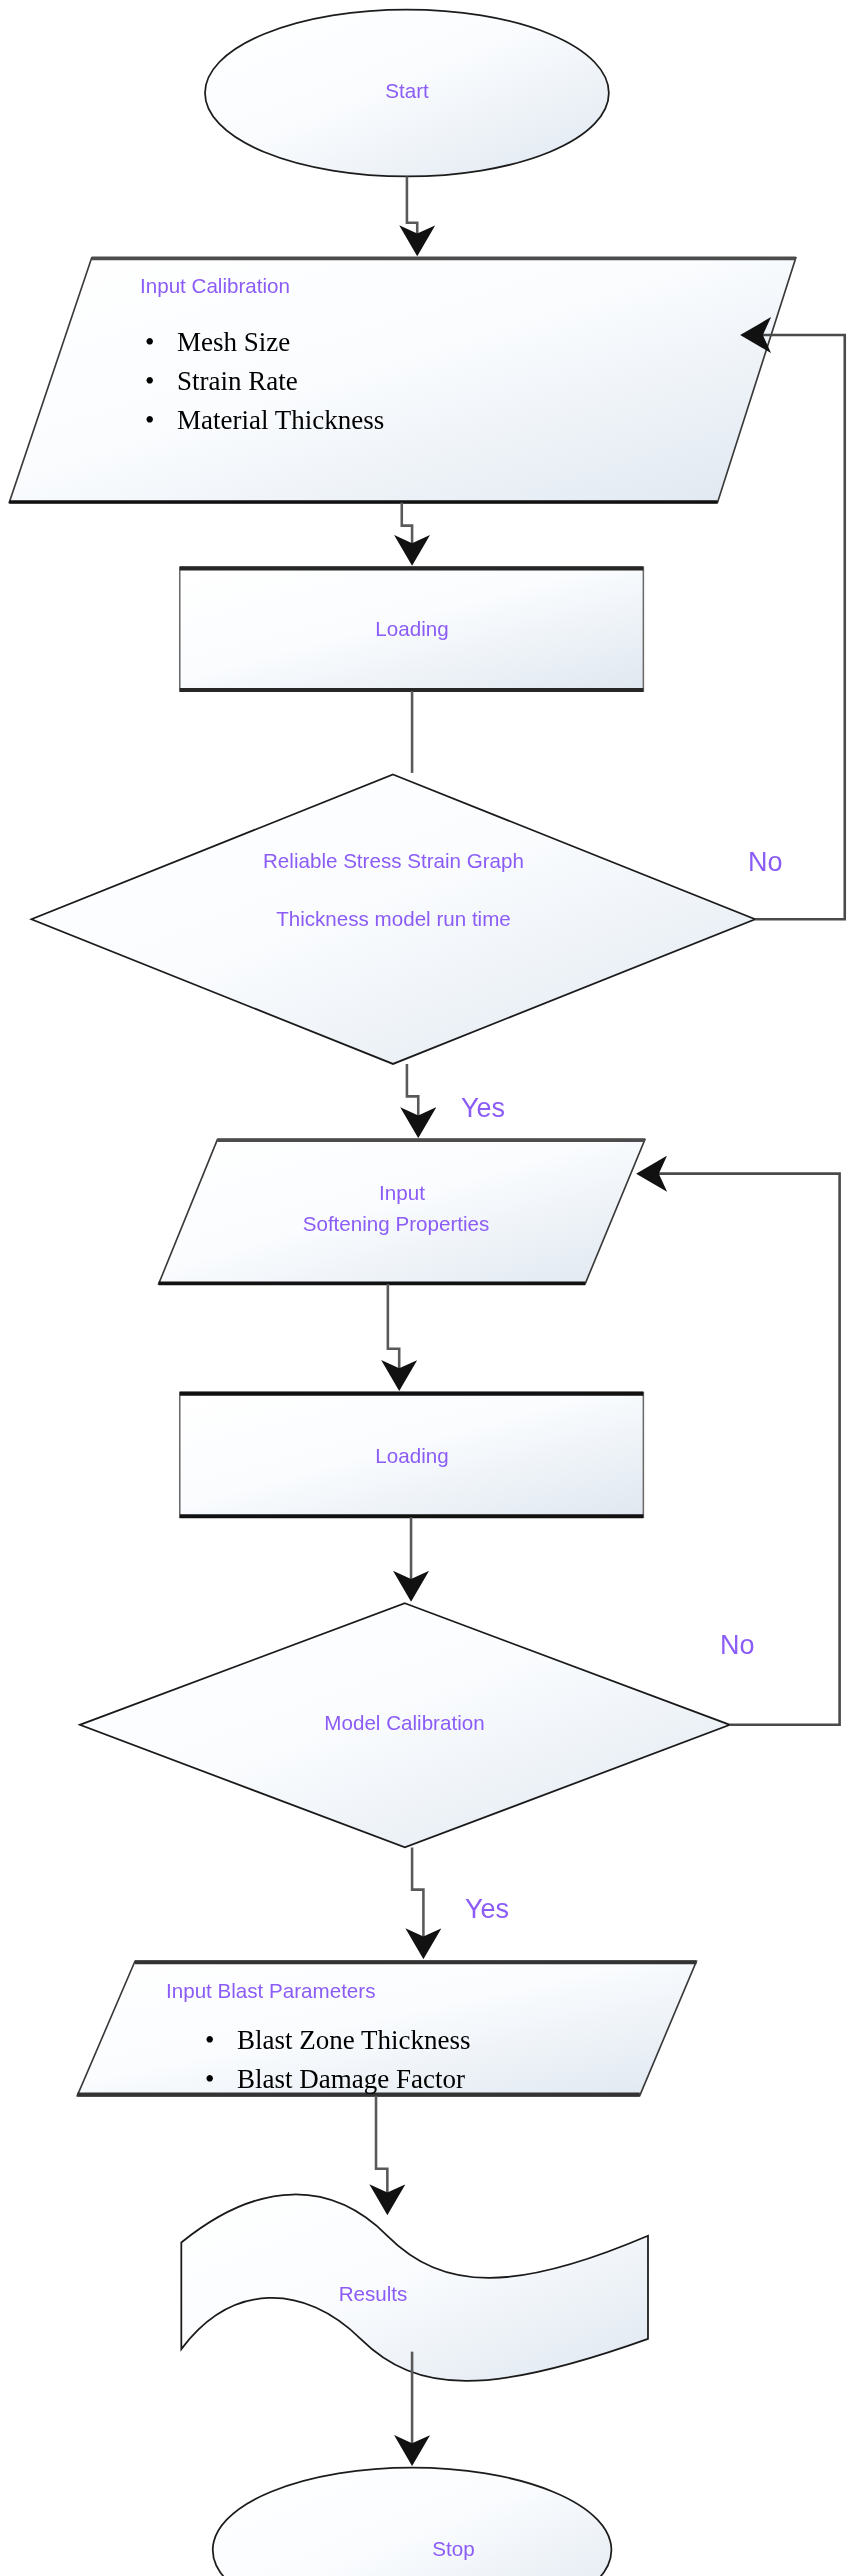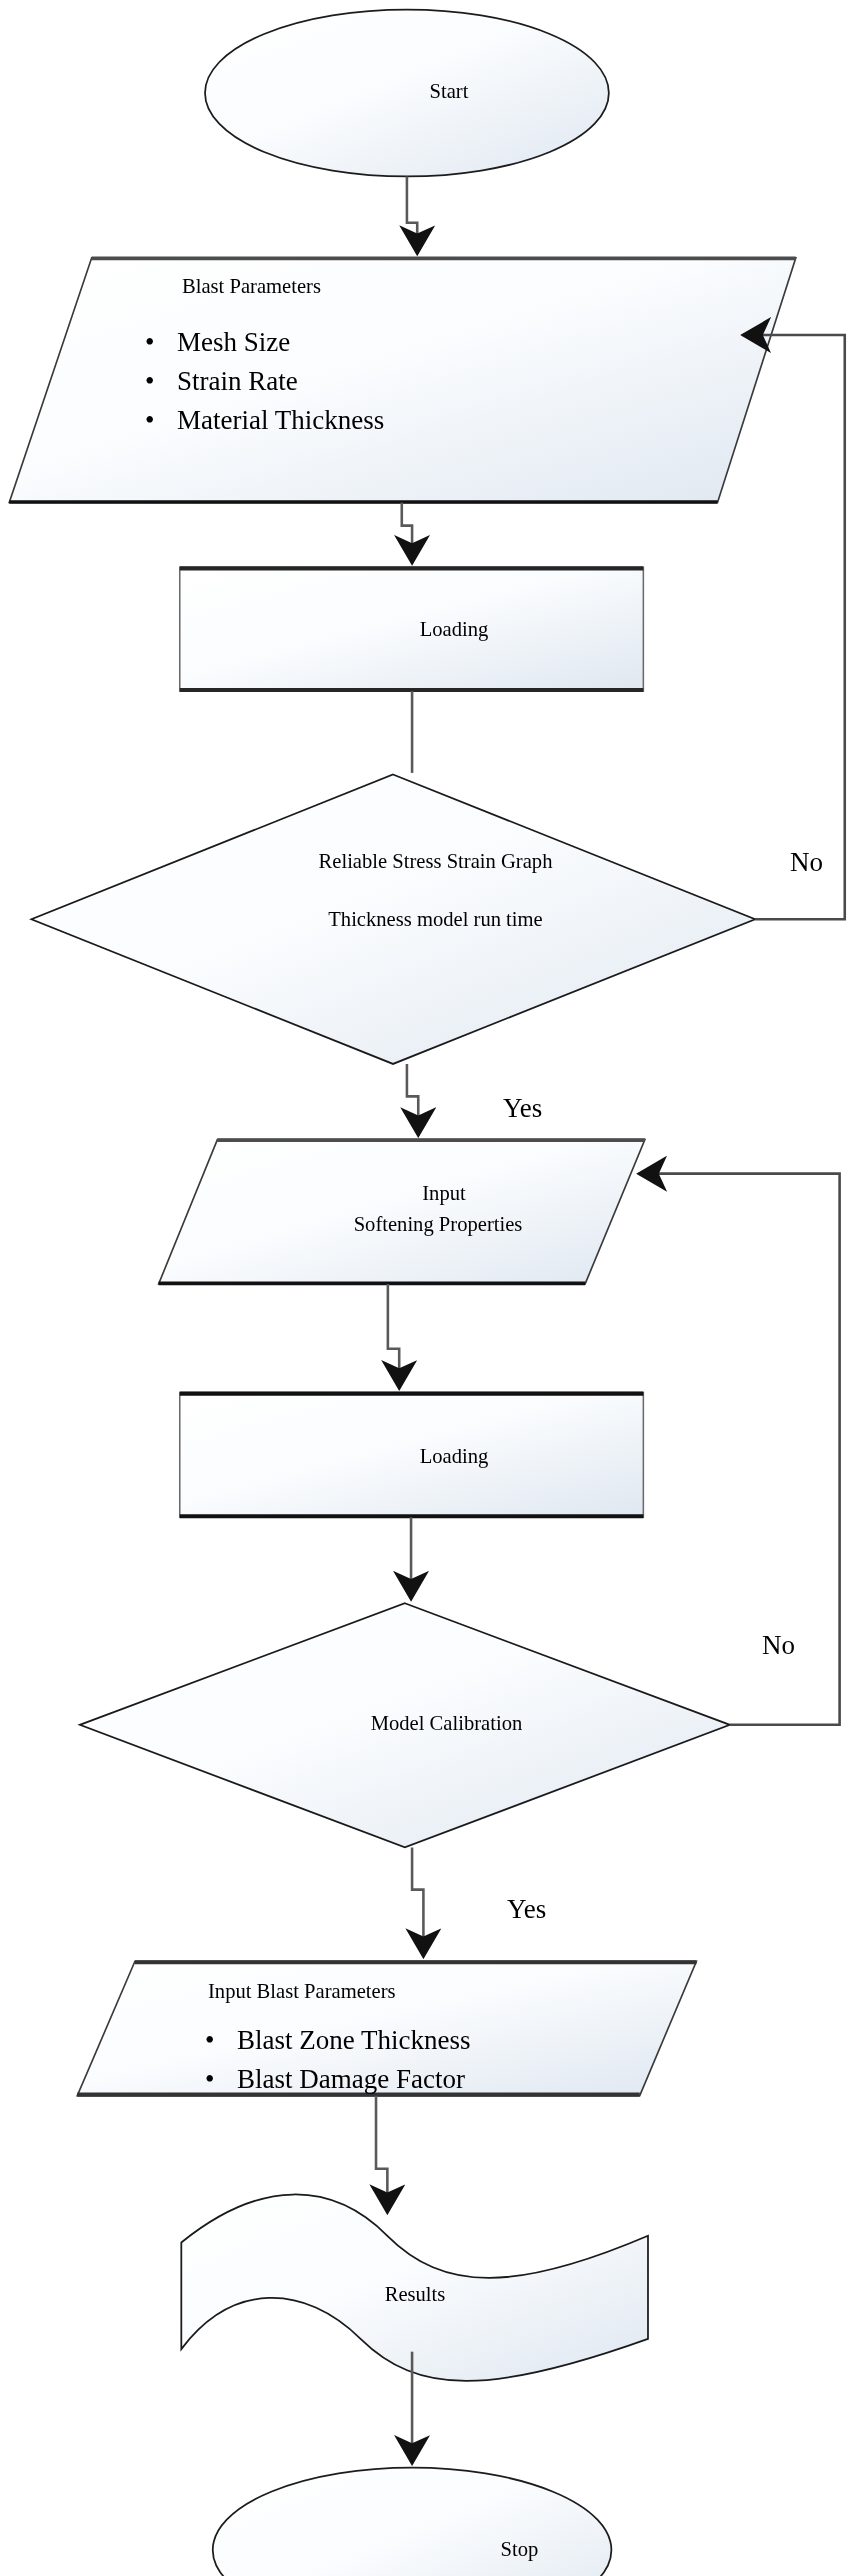--- a/index.html
+++ b/index.html
@@ -1,20 +1,20 @@
 <!DOCTYPE html>
 <html style="font-size:8.2px"><head>
 <meta charset="utf-8">
 <style>
   html,body{margin:0;padding:0;background:#ffffff;}
   body{width:853px;height:2644px;position:relative;overflow:hidden;
        font-family:"Liberation Serif","DejaVu Serif",serif;}
   #flow{position:absolute;left:0;top:0;width:853px;height:2644px;}
-  .lbl{position:absolute;color:#000000;font-family:Liberation Serif, serif;
-       white-space:pre;line-height:1.28;padding-left:42px;}
+  .lbl{position:absolute;color:#8b5cf6;font-family:Liberation Sans, sans-serif;
+       white-space:pre;line-height:1.28;}
   .ctr{text-align:center;}
   .node-text{font-size:20.6px;}
   .yn{font-size:27px;}
   ul.blist{margin:0;padding:0;list-style:none;}
   ul.blist li{font-size:27px;line-height:1.45;white-space:pre;}
   ul.blist li::before{content:"\2022";display:inline-block;width:32px;}
 </style>
 </head>
 <body>
 
@@ -87,21 +87,21 @@
 
   <path d="M800,3586 L800,3668 L822,3668 L822,3798" fill="none" stroke="#595959" stroke-width="5" marker-end="url(#arw)"></path>
 
   <path d="M730,4068 L730,4210 L752,4210 L752,4295" fill="none" stroke="#595959" stroke-width="5" marker-end="url(#arw)"></path>
 
   <path d="M800,4565 L800,4782" fill="none" stroke="#595959" stroke-width="5" marker-end="url(#arw)"></path>
 </svg>
 
 <div class="lbl ctr node-text" style="left:206px;top:78px;width:402px;">Start</div>
 
-<div class="lbl node-text" style="left:140px;top:273px;">Blast Parameters</div>
+<div class="lbl node-text" style="left:140px;top:273px;">Input Calibration</div>
 
 <ul class="blist" style="position:absolute;left:145px;top:323px;">
   <li>Mesh Size</li>
   <li>Strain Rate</li>
   <li>Material Thickness</li>
 </ul>
 
 <div class="lbl ctr node-text" style="left:180px;top:616px;width:464px;">Loading</div>
 
 <div class="lbl ctr node-text" style="left:105px;top:848px;width:577px;">Reliable Stress Strain Graph</div>
@@ -124,14 +124,14 @@
 
 <div class="lbl node-text" style="left:166px;top:1978px;">Input Blast Parameters</div>
 
 <ul class="blist" style="position:absolute;left:205px;top:2021px;">
   <li>Blast Zone Thickness</li>
   <li>Blast Damage Factor</li>
 </ul>
 
 <div class="lbl ctr node-text" style="left:181px;top:2281px;width:384px;">Results</div>
 
-<div class="lbl ctr node-text" style="left:213px;top:2536px;width:481px;margin-left:24px;">Stop</div>
+<div class="lbl ctr node-text" style="left:213px;top:2536px;width:481px;">Stop</div>
 
 
 </body></html>

